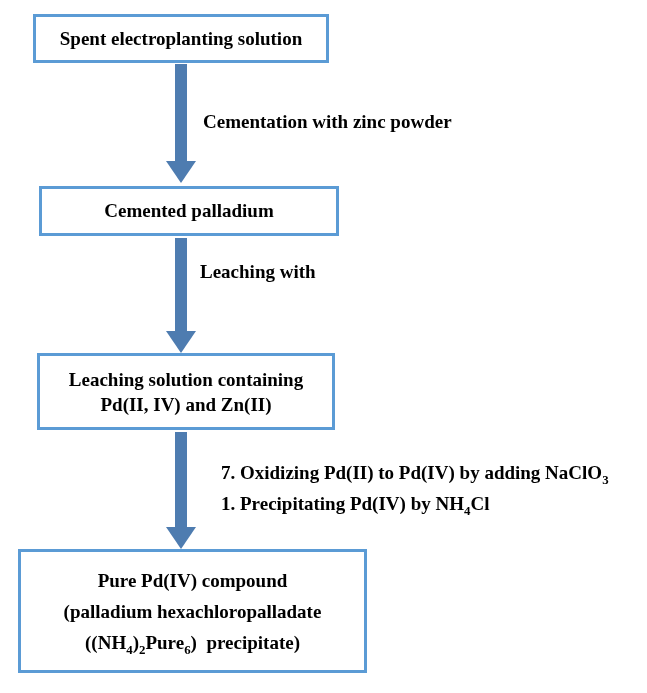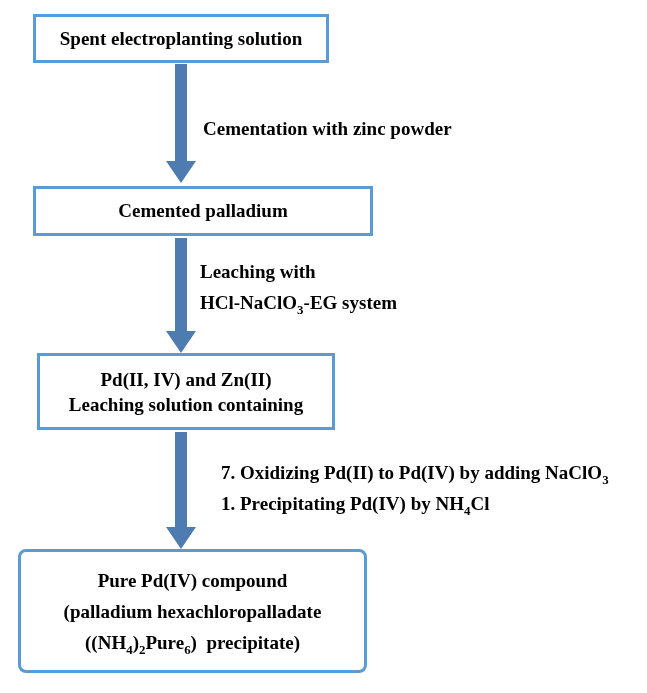--- a/index.html
+++ b/index.html
@@ -19,23 +19,23 @@
     border: 3px solid var(--box-border, #5b9bd5);
     background: var(--box-fill, #fff);
     display: flex;
     flex-direction: column;
     align-items: center;
     justify-content: center;
     text-align: center;
     font-size: 19px;
   }
   .box1 { left: 33px;  top: 14px;  width: 296px; height: 49px; }
-  .box2 { left: 33px;  top: 186px; width: 340px; height: 50px; }
+  .box2 { left: 39px;  top: 186px; width: 300px; height: 50px; }
   .box3 { left: 37px;  top: 353px; width: 298px; height: 77px; line-height: 25px; }
-  .box4 { left: 18px;  top: 549px; width: 349px; height: 124px; line-height: 31px; border-radius: 8px; }
+  .box4 { left: 18px;  top: 549px; width: 349px; height: 124px; line-height: 31px; }
 
   .shaft {
     position: absolute;
     left: 175px;
     width: 12px;
     background: var(--arrow, #4e7cb0);
   }
   .shaft1 { top: 64px;  height: 97px; }
   .shaft2 { top: 238px; height: 93px; }
   .shaft3 { top: 432px; height: 95px; }
@@ -48,21 +48,21 @@
     border-top: 22px solid var(--arrow, #4e7cb0);
   }
   .head1 { top: 161px; }
   .head2 { top: 331px; }
   .head3 { top: 527px; }
 
   .flow-label {
     position: absolute;
     font-size: 19px;
   }
-  .label1 { left: 203px; top: 116px; line-height: 26px; white-space: nowrap; }
+  .label1 { left: 203px; top: 109px; line-height: 26px; white-space: nowrap; }
   .label2 { left: 200px; top: 256px; width: 250px; line-height: 31px; }
   .label3 { left: 221px; top: 457px; line-height: 31px; white-space: nowrap; }
 
   sub { font-size: 0.68em; line-height: 0; }
 </style>
 </head>
 <body>
 
 <div class="canvas">
 
@@ -77,26 +77,25 @@
   </div>
 
   <div class="box box2">
     <div><span>Cemented palladium</span></div>
   </div>
 
   <div class="shaft shaft2"></div>
   <div class="head head2"></div>
   <div class="flow-label label2">
     <div><span>Leaching with</span></div>
-    <div><span>HCl-NaClO</span><sub>3</sub><span>-EG system</span></div>
   </div>
 
   <div class="box box3">
+    <div><span>Leaching solution containing</span></div>
     <div><span>Pd(II, IV) and Zn(II)</span></div>
-    <div><span>Leaching solution containing</span></div>
   </div>
 
   <div class="shaft shaft3"></div>
   <div class="head head3"></div>
   <div class="flow-label label3">
     <div><span>7. Oxidizing Pd(II) to Pd(IV) by adding NaClO</span><sub>3</sub></div>
     <div><span>1. Precipitating Pd(IV) by NH</span><sub>4</sub><span>Cl</span></div>
   </div>
 
   <div class="box box4">

